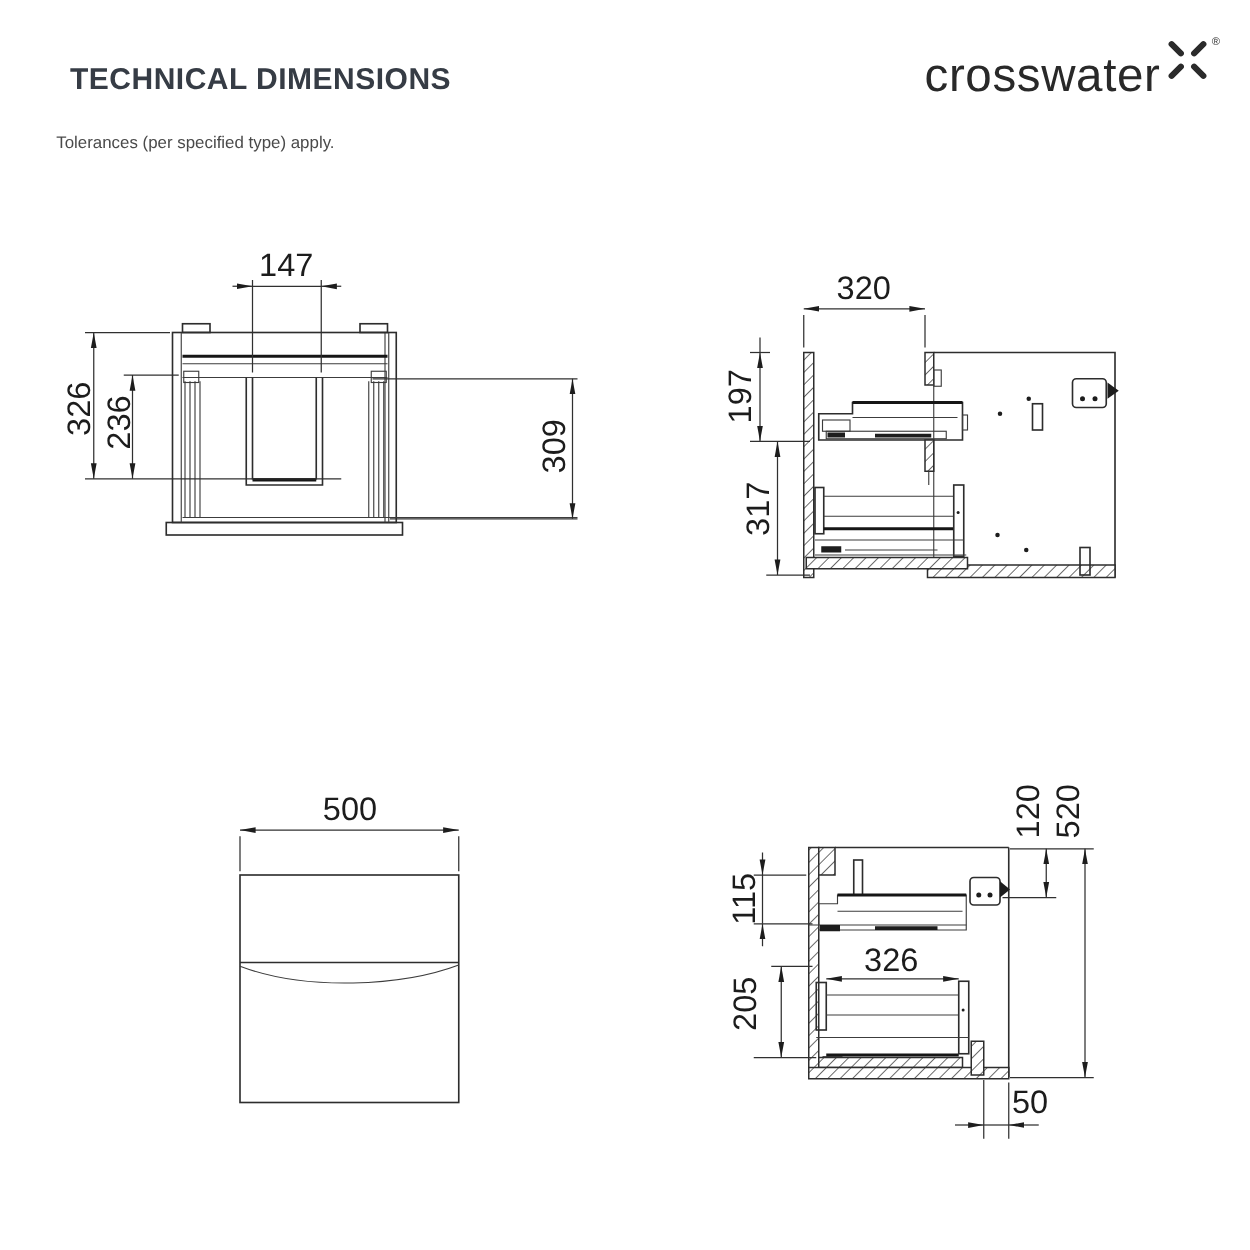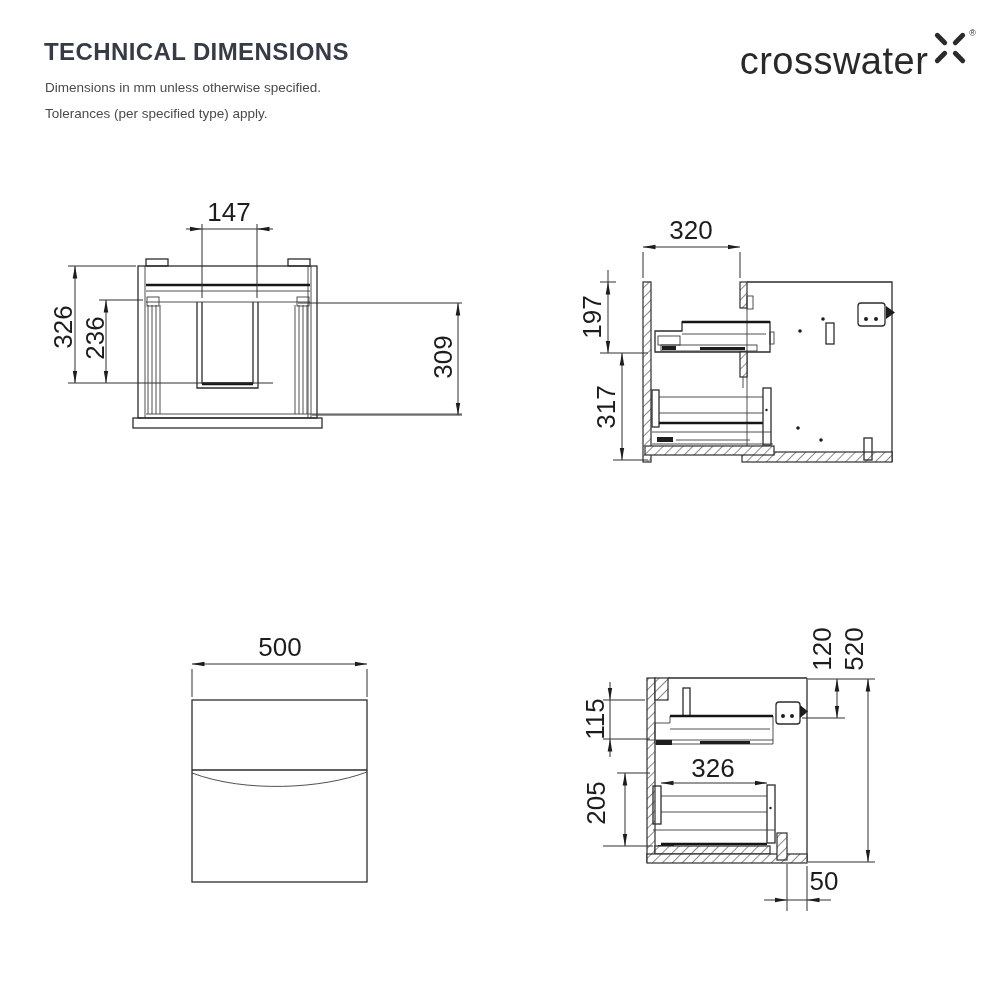--- a/index.html
+++ b/index.html
@@ -1,20 +1,20 @@
 <!DOCTYPE html>
 <html><head>
 <meta charset="utf-8">
 <style>
   html,body{margin:0;padding:0;background:#ffffff;}
   body{width:1000px;height:1000px;position:relative;overflow:hidden;
        font-family:"Liberation Sans",sans-serif;}
   .page{position:absolute;inset:0;}
 
-  .title{position:absolute;left:44px;top:38px;margin:0;
+  .title{position:absolute;left:44px;top:38px;margin:12px;
          font-size:24px;font-weight:700;color:#363c45;letter-spacing:.4px;}
   .sub{position:absolute;left:45px;margin:0;font-size:13.5px;color:#4a4a4a;}
   .sub1{top:80px}.sub2{top:106px}
 
   .brand{position:absolute;top:28px;right:24px;display:flex;align-items:flex-start;}
   .brand-word{font-size:38px;color:#292929;letter-spacing:.5px;line-height:1;margin-top:14px;text-align:right;}
   .brand-x{margin-left:4px;margin-top:2px;}
   .reg{font-size:9px;color:#2b2b2b;margin-top:0;margin-left:1px;}
 
   svg.drawings{position:absolute;left:0;top:0;width:1000px;height:1000px;}
@@ -27,21 +27,20 @@
   .dk{fill:#1d1d1d;stroke:none;}
   text.dl{font-family:"Liberation Sans",sans-serif;font-size:26px;fill:#1c1c1c;}
   .mid{text-anchor:middle;}
 </style>
 </head>
 <body>
 
 <div class="page">
 
   <h1 class="title">TECHNICAL DIMENSIONS</h1>
-  <p class="sub sub1">Dimensions in mm unless otherwise specified.</p>
   <p class="sub sub2">Tolerances (per specified type) apply.</p>
 
   <div class="brand">
     <span class="brand-word">crosswater</span>
     <svg class="brand-x" width="36" height="36" viewBox="0 0 34 34">
       <g stroke="#2b2b2b" stroke-width="4.6" stroke-linecap="round">
         <line x1="5" y1="5" x2="12" y2="12"></line>
         <line x1="29" y1="5" x2="22" y2="12"></line>
         <line x1="5" y1="29" x2="12" y2="22"></line>
         <line x1="29" y1="29" x2="22" y2="22"></line>

